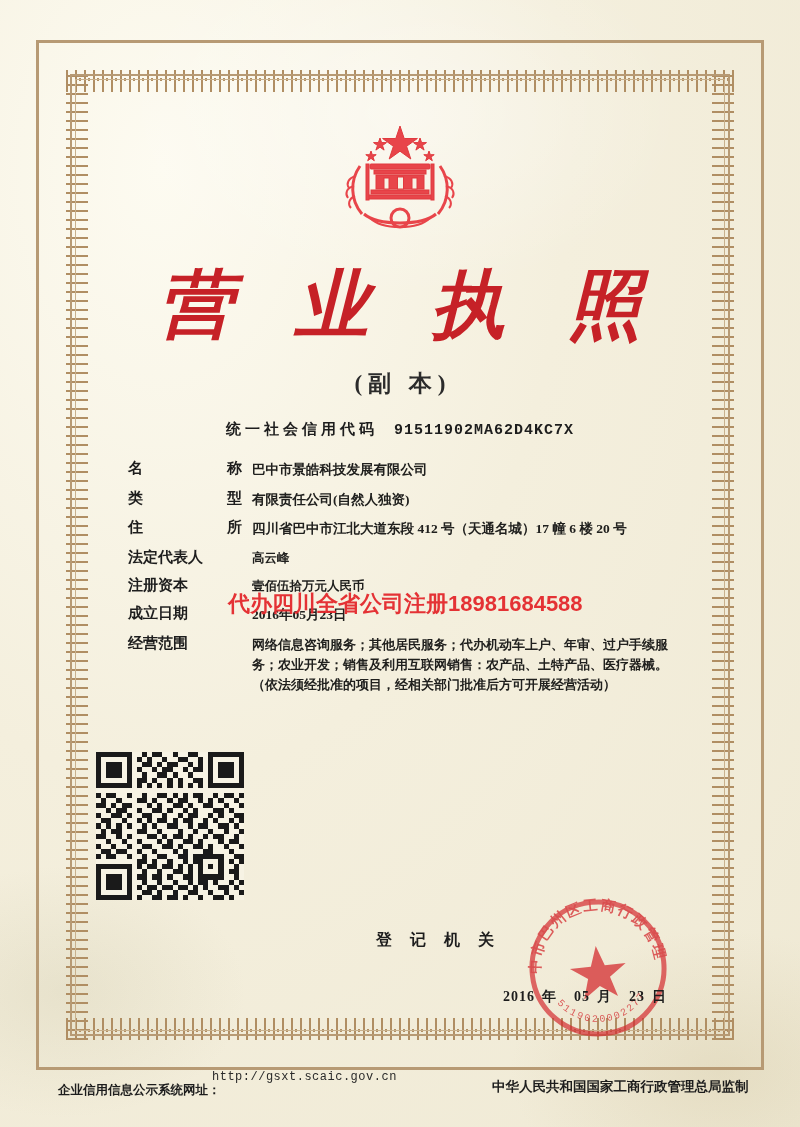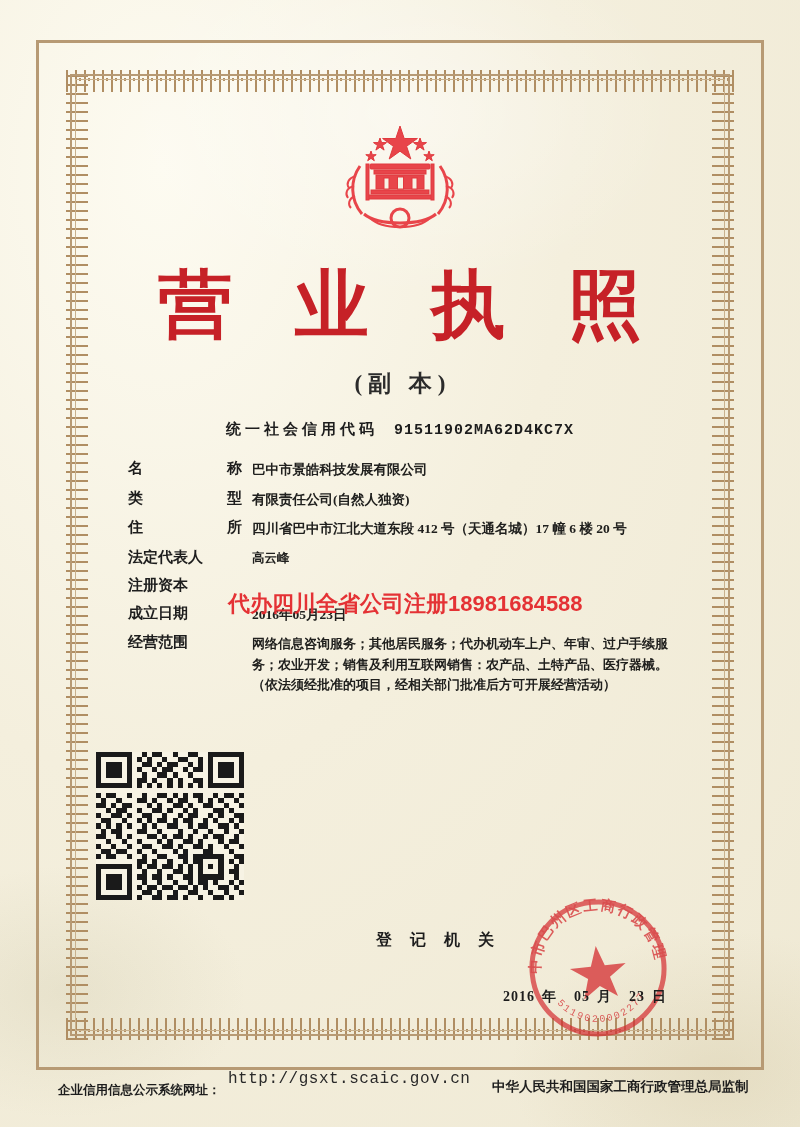--- a/index.html
+++ b/index.html
@@ -102,20 +102,21 @@
     left: 0; top: 268px;
     width: 800px;
     text-align: center;
     font-family: "Liberation Serif", "DejaVu Serif", serif;
     font-weight: bold;
     font-size: 74px;
     letter-spacing: 22px;
     text-indent: 22px;
     color: #c62127;
     line-height: 1;
+    font-style: italic;
   }
   #doc-subtitle {
     position: absolute;
     left: 0; top: 368px;
     width: 800px;
     text-align: center;
     font-size: 23px;
     font-weight: bold;
     letter-spacing: 6px;
     text-indent: 6px;
@@ -237,23 +238,23 @@
   }
   #website-label {
     position: absolute;
     left: 58px; top: 1082px;
     font-size: 12.5px;
     font-weight: bold;
     color: #1d1d1d;
   }
   #website-url {
     position: absolute;
-    left: 228px; top: 1070px;
+    left: 212px; top: 1070px;
     font-family: "Liberation Mono", "DejaVu Sans Mono", monospace;
-    font-size: 16px;
+    font-size: 12px;
     color: #2a2a2a;
     letter-spacing: .5px;
   }
   #issuer-footer {
     position: absolute;
     left: 492px; top: 1078px;
     font-size: 13.5px;
     font-weight: bold;
     color: #1d1d1d;
   }
@@ -342,20 +343,21 @@
       <div class="field-label">
         <span>法定代表人</span>
       </div>
       <div class="field-value small">高云峰</div>
     </div>
 
     <div class="field-row">
       <div class="field-label">
         <span>注册资本</span>
       </div>
+      <div class="field-value small">壹佰伍拾万元人民币</div>
     </div>
 
     <div class="field-row">
       <div class="field-label">
         <span>成立日期</span>
       </div>
       <div class="field-value">2016年05月23日</div>
     </div>
 
 

